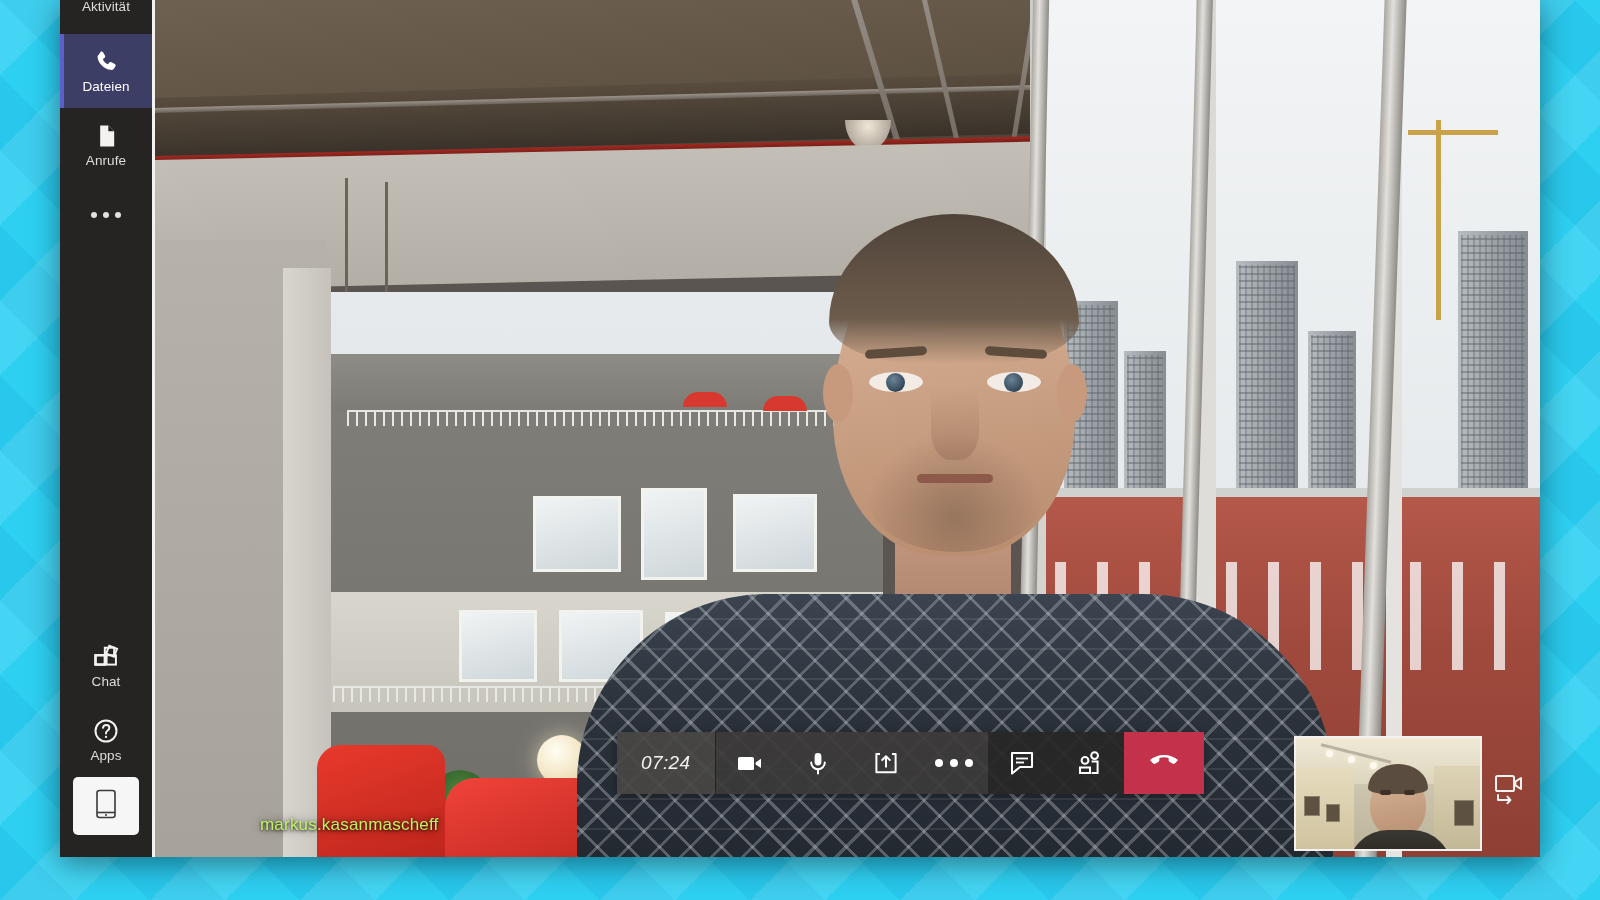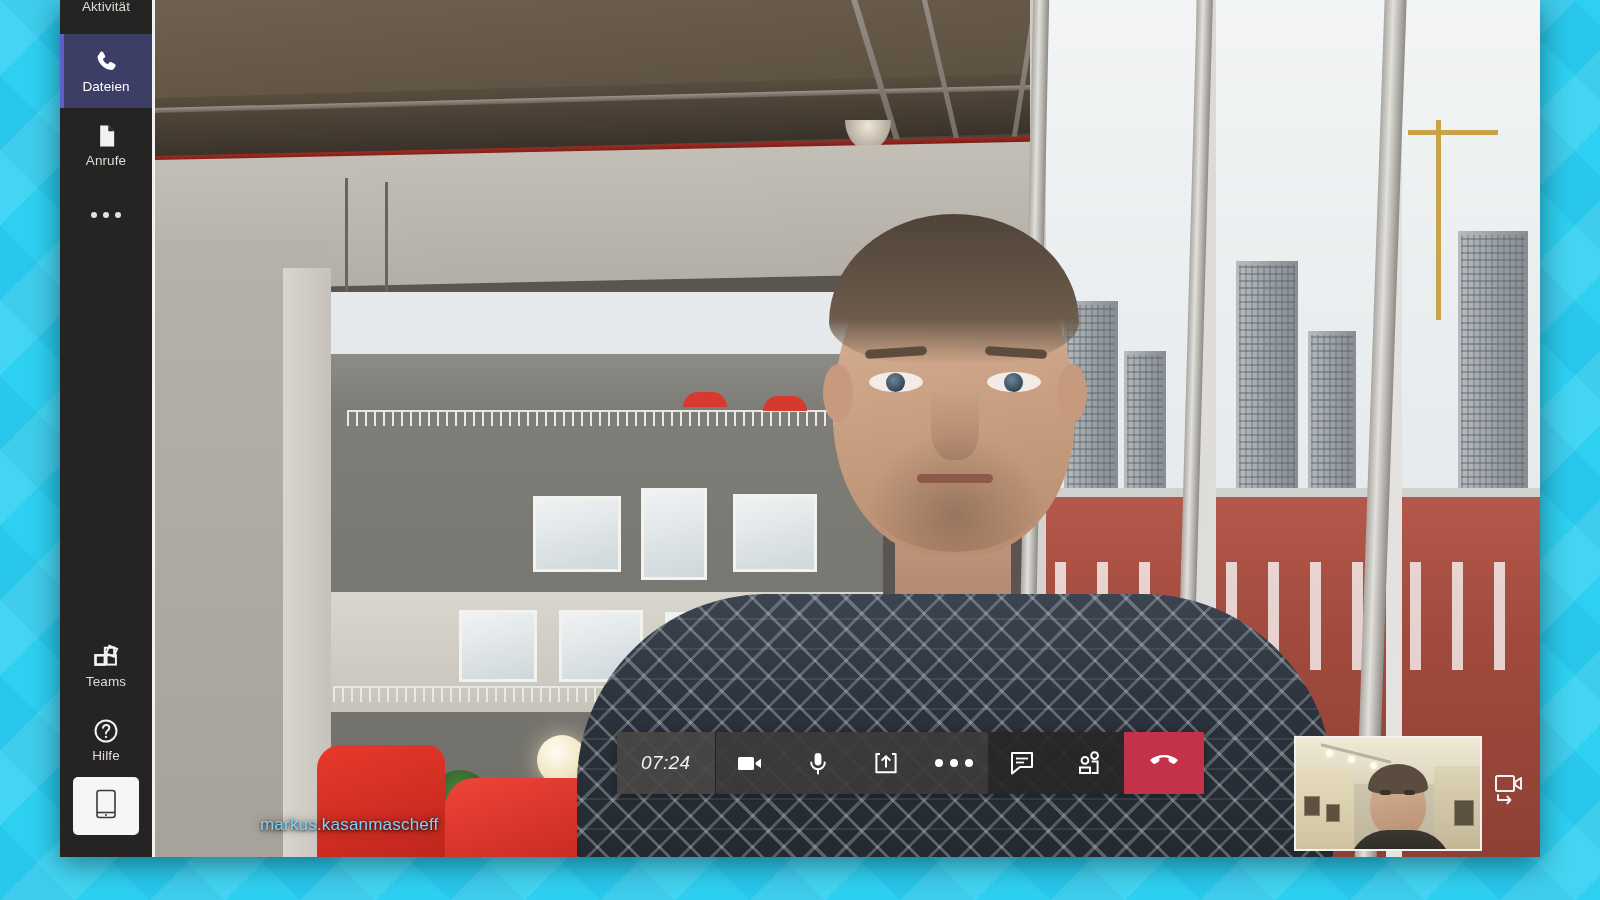--- a/index.html
+++ b/index.html
@@ -271,21 +271,21 @@
   .sweater::after {
     content:""; position:absolute; inset:0; border-radius:190px 190px 0 0;
     background-image:
       repeating-linear-gradient(45deg, rgba(228,232,236,.30) 0 3px, transparent 3px 22px),
       repeating-linear-gradient(-45deg, rgba(228,232,236,.26) 0 3px, transparent 3px 22px),
       repeating-linear-gradient(0deg, rgba(228,232,236,.10) 0 2px, transparent 2px 30px);
   }
   
   #participant-name {
     position:absolute; left:105px; bottom:22px;
-    color:#7dd3fc; font-size:17px; letter-spacing:.2px;
+    color:#bef264; font-size:17px; letter-spacing:.2px;
     text-shadow:0 1px 3px rgba(0,0,0,.85), 0 0 10px rgba(0,0,0,.6);
   }
   
   #call-controls {
     position:absolute; left:462px; top:732px; height:62px;
     display:flex; align-items:stretch;
     box-shadow:0 2px 10px rgba(0,0,0,.35);
     font-style:italic;
   }
   #call-timer {
@@ -394,32 +394,32 @@
       <span class="glyph">
         <svg viewBox="0 0 24 24" fill="none" stroke="#f3f2f1" stroke-width="1.7">
           <rect x="3" y="10.5" width="8" height="8"></rect>
             <rect x="3" y="10.5" width="8" height="8"></rect>
           <rect x="12.5" y="10.5" width="8" height="8"></rect>
           <rect x="3" y="10.5" width="8" height="8"></rect>
           <path d="M11 10.5V4h8v6.5"></path>
           <rect x="13.2" y="3.4" width="7.2" height="7.2" transform="rotate(22 16.8 7)"></rect>
         </svg>
       </span>
-      <span class="rail-label">Teams</span>
+      <span class="rail-label">Chat</span>
     </div>
 
     <div class="rail-item">
       <span class="glyph">
         <svg viewBox="0 0 24 24" fill="none" stroke="#f3f2f1" stroke-width="1.7">
           <circle cx="12" cy="12" r="9"></circle>
           <path d="M9.4 9.3c.2-1.6 1.3-2.5 2.8-2.5 1.6 0 2.7 1 2.7 2.4 0 1.2-.6 1.8-1.7 2.6-.9.6-1.2 1.1-1.2 2v.4" stroke-linecap="round"></path>
           <circle cx="12" cy="17.1" r="1" fill="#f3f2f1" stroke="none"></circle>
         </svg>
       </span>
-      <span class="rail-label">Hilfe</span>
+      <span class="rail-label">Apps</span>
     </div>
 
     <div id="rail-device">
       <span>
         <svg viewBox="0 0 24 30" fill="none" stroke="#3b3a39" stroke-width="1.6">
           <rect x="3" y="1.5" width="18" height="27" rx="2.5"></rect>
           <line x1="3" y1="23.5" x2="21" y2="23.5"></line>
           <circle cx="12" cy="26" r="1" fill="#3b3a39" stroke="none"></circle>
         </svg>
       </span>

